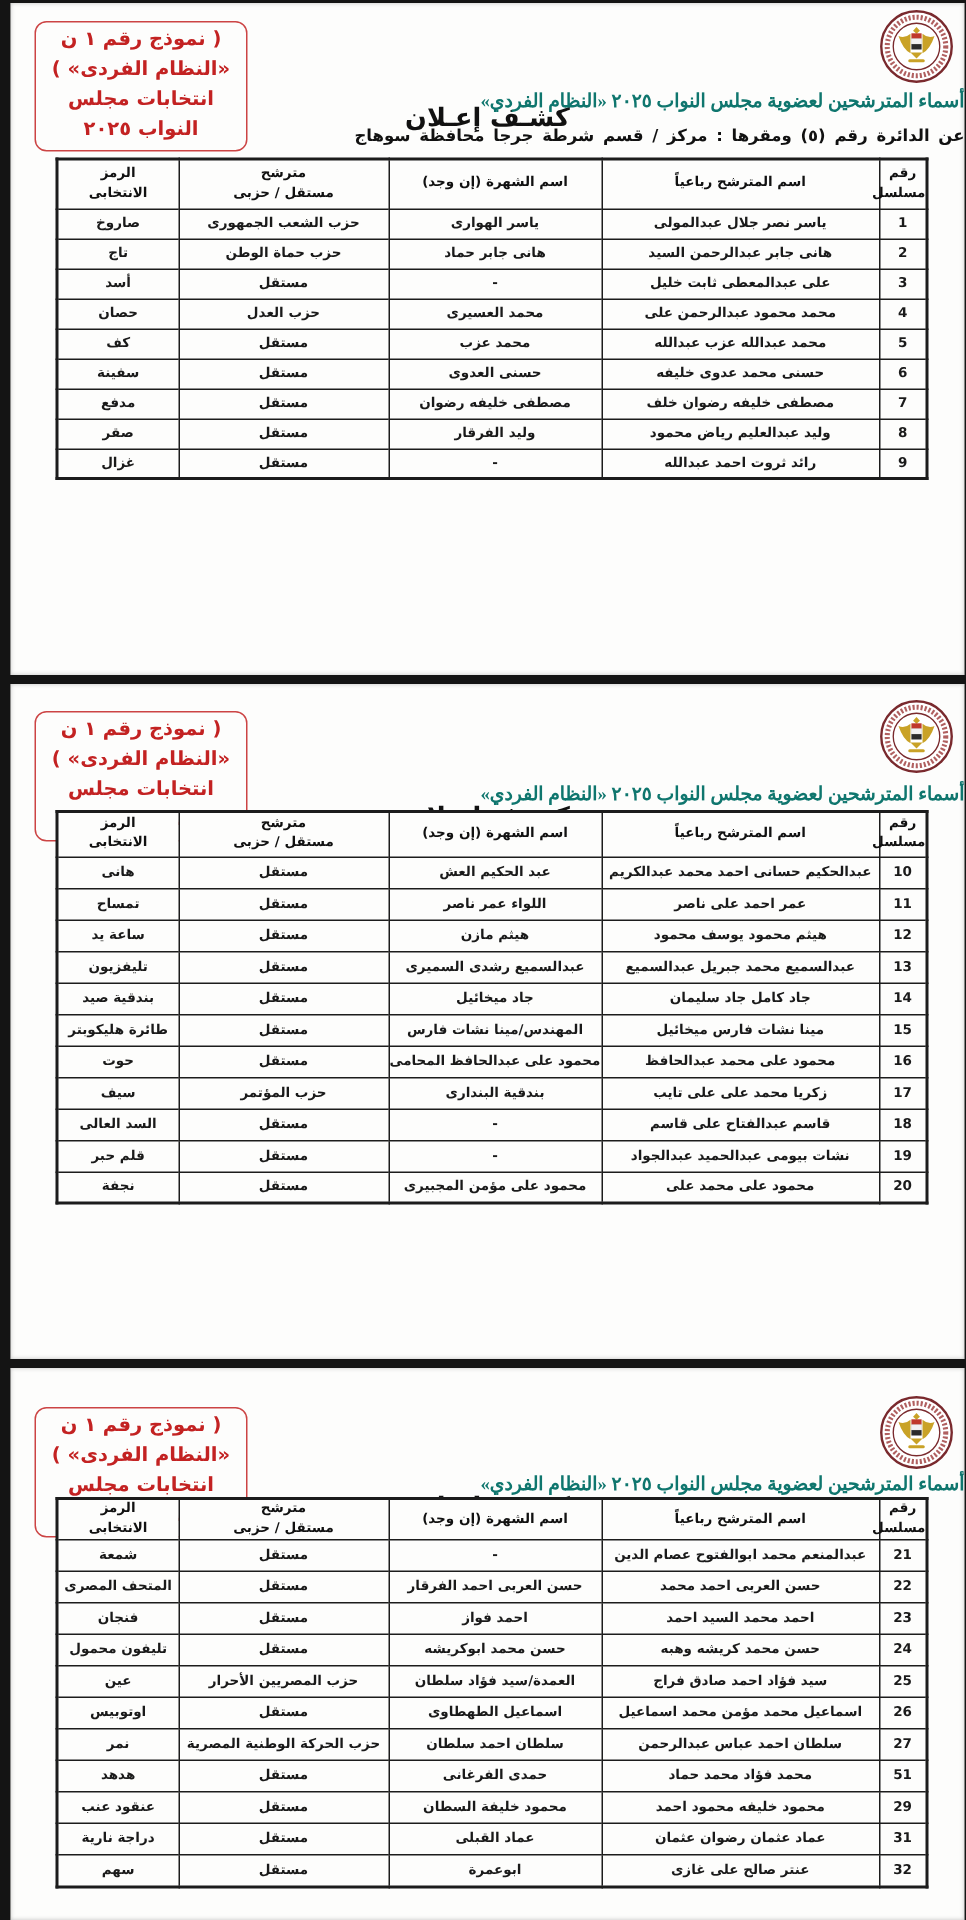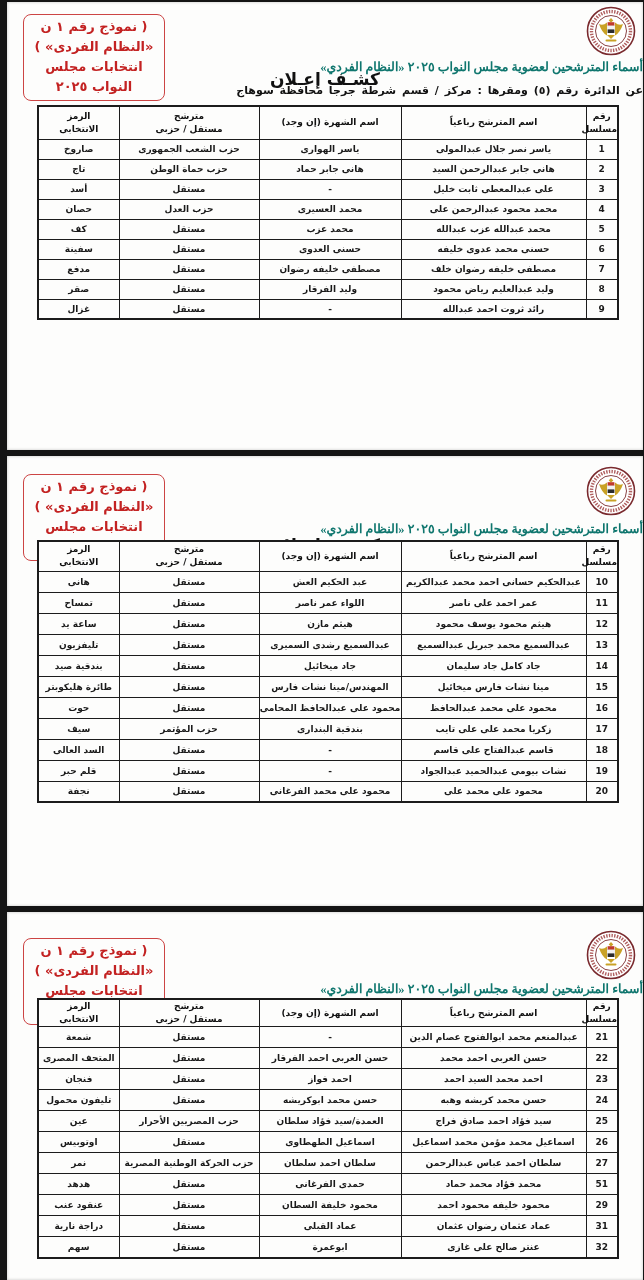--- a/index.html
+++ b/index.html
@@ -303,21 +303,21 @@
         <tr>
           <td>19</td>
           <td>نشات بيومى عبدالحميد عبدالجواد</td>
           <td>-</td>
           <td>مستقل</td>
           <td>قلم حبر</td>
         </tr>
         <tr>
           <td>20</td>
           <td>محمود على محمد على</td>
-          <td>محمود على محمد الفرغانى</td>
+          <td>محمود على مؤمن المجبيرى</td>
           <td>مستقل</td>
           <td>نجفة</td>
         </tr>
       </tbody>
   </table>
 </section>
 
 <section class="page p3">
   <div class="stamp">
     <div>( نموذج رقم ١ ن «النظام الفردى» )</div>

